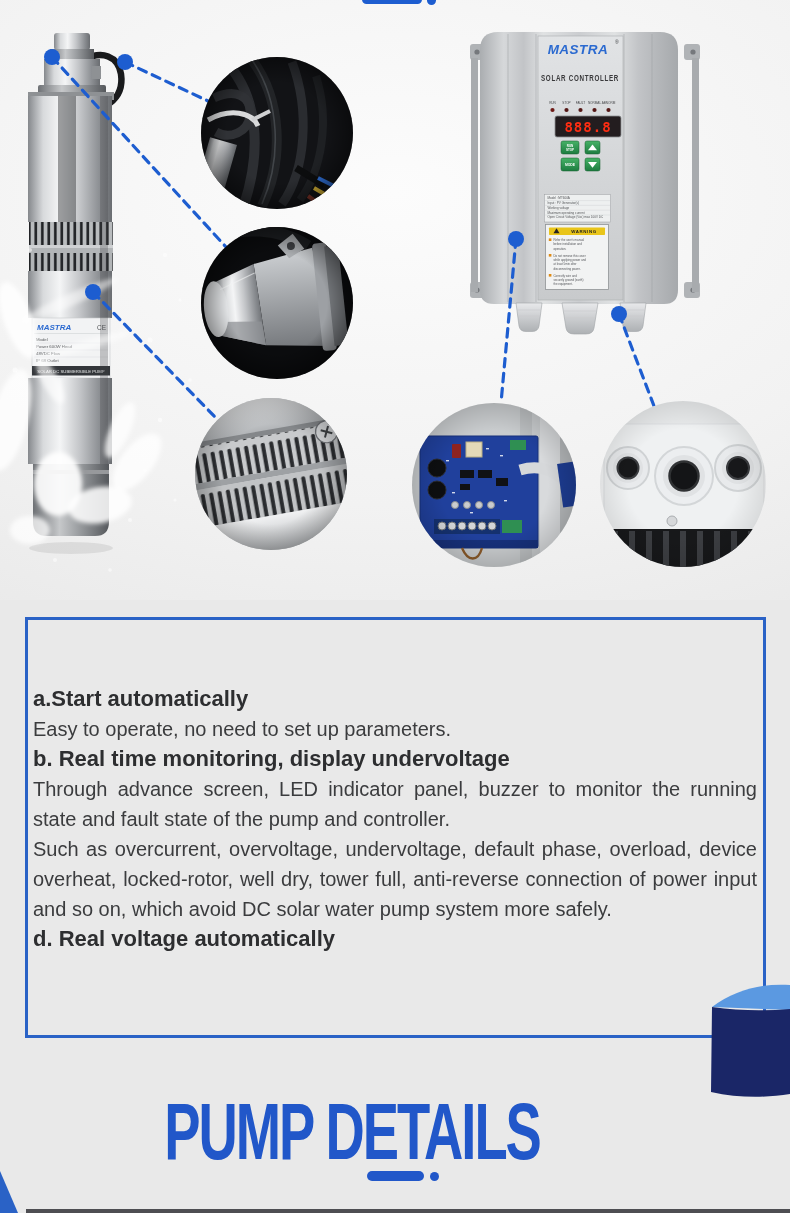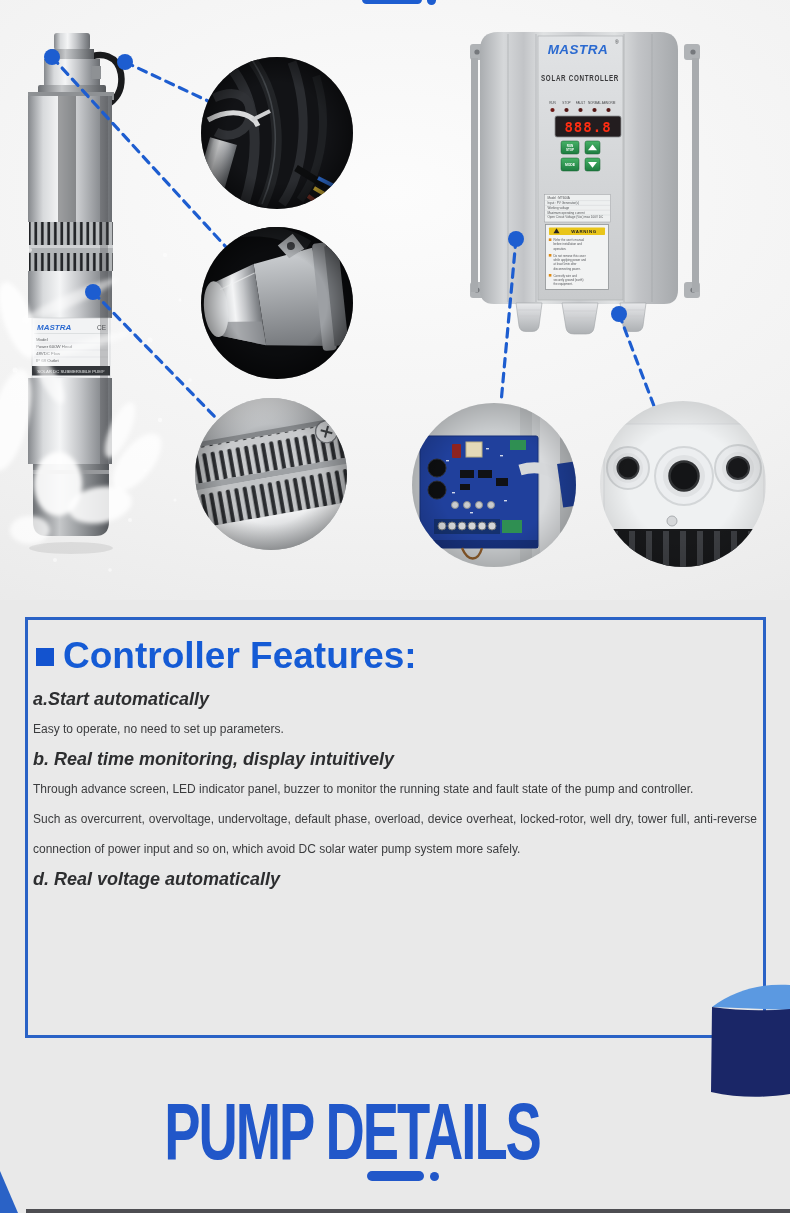--- a/index.html
+++ b/index.html
@@ -8,22 +8,22 @@
   .hero{position:absolute;left:0;top:0;width:790px;height:600px;
         background:radial-gradient(120% 95% at 50% 32%,#fcfcfc 0%,#f2f2f2 55%,#e6e6e6 100%);}
   .hero svg{position:absolute;left:0;top:0;}
   .top-dash{position:absolute;left:362px;top:-5px;width:60px;height:9px;border-radius:5px;background:#1d5dd0;}
   .top-dot{position:absolute;left:427px;top:-4px;width:9px;height:9px;border-radius:50%;background:#1d5dd0;}
   .features-box{position:absolute;left:25px;top:617px;width:735px;height:415px;border:3px solid #2a62c6;}
   .features-head{position:absolute;left:36px;top:636px;height:40px;display:flex;align-items:center;}
   .features-head .bullet{width:18px;height:18px;background:#1353cf;margin-right:9px;margin-top:2px;}
   .features-head .txt{font-size:37px;font-weight:700;color:#155bd5;letter-spacing:0;}
   .features-text{position:absolute;left:33px;top:684px;width:724px;}
-  .f-title{margin:0;font-size:18px;line-height:30px;font-weight:700;color:#2d2e30;font-style:italic;}
-  .f-body{margin:0;font-size:12px;line-height:30px;color:#3b3c3e;text-align:justify;}
+  .f-title{margin:0;font-size:22px;line-height:30px;font-weight:700;color:#2d2e30;}
+  .f-body{margin:0;font-size:20px;line-height:30px;color:#3b3c3e;text-align:justify;}
   .ribbon{position:absolute;left:700px;top:978px;}
   .pump-details{position:absolute;left:0;top:1086px;width:704px;text-align:center;}
   .pump-details span{display:inline-block;font-size:80px;font-weight:800;letter-spacing:-3px;
         color:#2157c9;transform:scaleX(.68);transform-origin:50% 50%;white-space:nowrap;}
   .bot-dash{position:absolute;left:367px;top:1171px;width:57px;height:10px;border-radius:5px;background:#2157c9;}
   .bot-dot{position:absolute;left:430px;top:1172px;width:9px;height:9px;border-radius:50%;background:#2157c9;}
   .corner-tri{position:absolute;left:0;top:1171px;width:18px;height:42px;background:#2a62c6;
         clip-path:polygon(0 0,100% 100%,0 100%);}
   .bottom-strip{position:absolute;left:26px;top:1209px;width:764px;height:4px;background:#4e4e52;}
 </style>
@@ -431,29 +431,25 @@
         <circle cx="683" cy="484" r="83" fill="url(#vinDark)" opacity=".22"></circle>
       </g>
     </svg>
   </div>
 
   <div class="top-dash"></div>
   <div class="top-dot"></div>
 
   <div class="features-box"></div>
 
-  <div class="features-head">
-    <span class="bullet"></span>
-    <span class="txt">Controller Features:</span>
-  </div>
 
   <div class="features-text">
     <p class="f-title">a.Start automatically</p>
     <p class="f-body">Easy to operate, no need to set up parameters.</p>
-    <p class="f-title">b. Real time monitoring, display intuitively</p>
+    <p class="f-title">b. Real time monitoring, display undervoltage</p>
     <p class="f-body">Through advance screen, LED indicator panel, buzzer to monitor the running state and fault state of the pump and controller.</p>
     <p class="f-body">Such as overcurrent, overvoltage, undervoltage, default phase, overload, device overheat, locked-rotor, well dry, tower full, anti-reverse connection of power input and so on, which avoid DC solar water pump system more safely.</p>
     <p class="f-title">d. Real voltage automatically</p>
   </div>
 
   <svg class="ribbon" width="90" height="130" viewBox="700 978 90 130">
     <path d="M712,1007 C735,990 762,983 790,985 L790,1010 Z" fill="#5b99e1"></path>
     <path d="M712,1007 C740,1011 765,1011 790,1009 L790,1094 C765,1098 738,1098 711,1092 Z" fill="#1a2667"></path>
   </svg>
 

